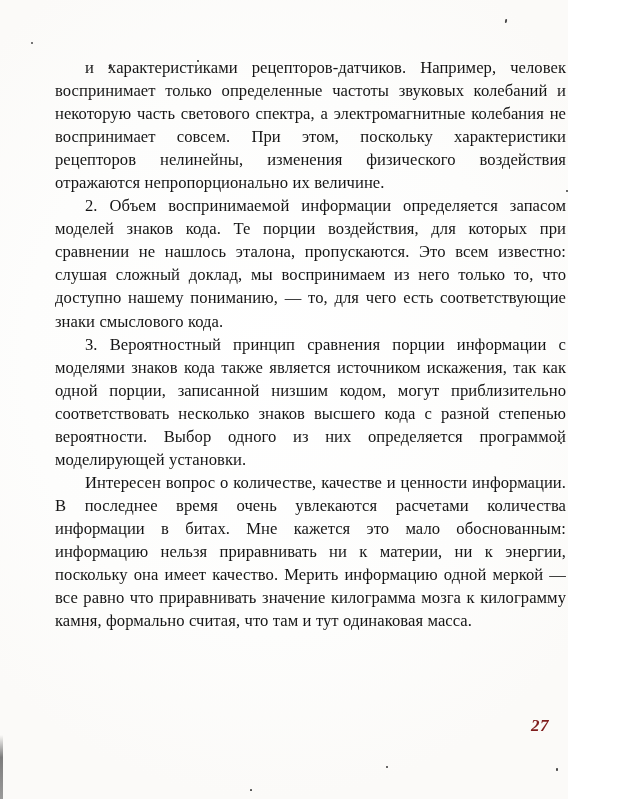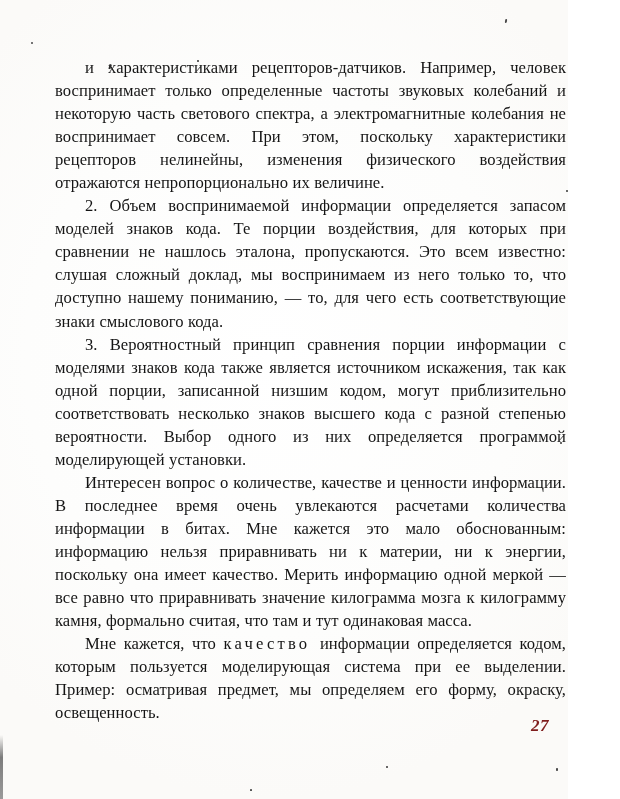--- a/index.html
+++ b/index.html
@@ -126,19 +126,18 @@
   <div class="text-block">
 
     <p class="para"><span>и <span class="speck-inline"></span>характеристиками рецепторов-датчиков. Например, человек воспринимает только определенные частоты звуковых колебаний и некоторую часть светового спектра, а электромагнитные колебания не воспринимает совсем. При этом, поскольку характеристики рецепторов нелинейны, изменения физического воздействия отражаются непропорционально их величине.</span></p>
 
     <p class="para"><span>2. Объем воспринимаемой информации определяется запасом моделей знаков кода. Те порции воздействия, для которых при сравнении не нашлось эталона, пропускаются. Это всем известно: слушая сложный доклад, мы воспринимаем из него только то, что доступно нашему пониманию, — то, для чего есть соответствующие знаки смыслового кода.</span></p>
 
     <p class="para"><span>3. Вероятностный принцип сравнения порции информации с моделями знаков кода также является источником искажения, так как одной порции, записанной низшим кодом, могут приблизительно соответствовать несколько знаков высшего кода с разной степенью вероятности. Выбор одного из них определяется программой моделирующей установки.</span></p>
 
     <p class="para"><span>Интересен вопрос о количестве, качестве и ценности информации. В последнее время очень увлекаются расчетами количества информации в битах. Мне кажется это мало обоснованным: информацию нельзя приравнивать ни к материи, ни к энергии, поскольку она имеет качество. Мерить информацию одной меркой — все равно что приравнивать значение килограмма мозга к килограмму камня, формально считая, что там и тут одинаковая масса.</span></p>
 
-    <p class="para tight"><span>Мне кажется, что </span><span class="razryadka">качество</span><span> информации определяется кодом, которым пользуется моделирующая система при ее выделении. Пример: осматривая предмет, мы определяем его форму, окраску, освещенность.</span></p>
 
   </div>
 
   <div class="page-number">27</div>
 
 </div>
 
 </body></html>

